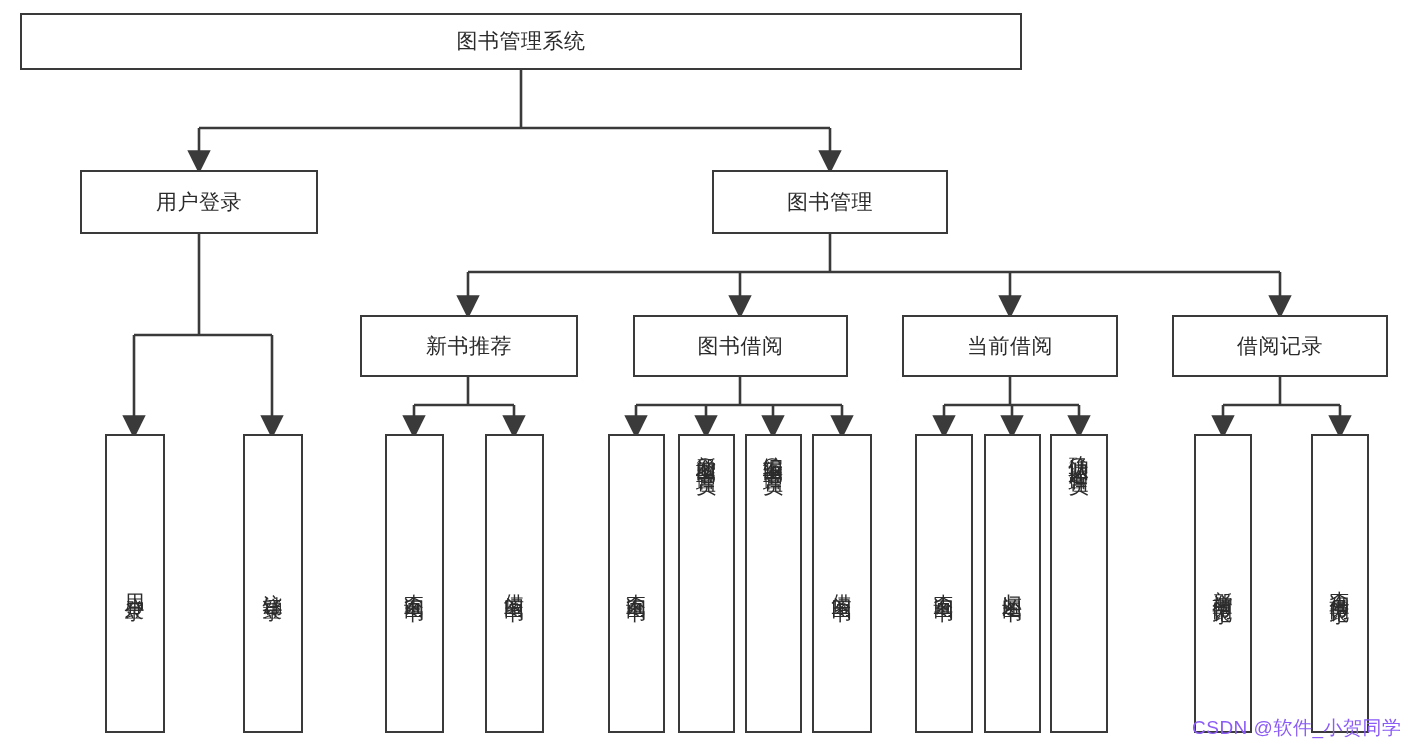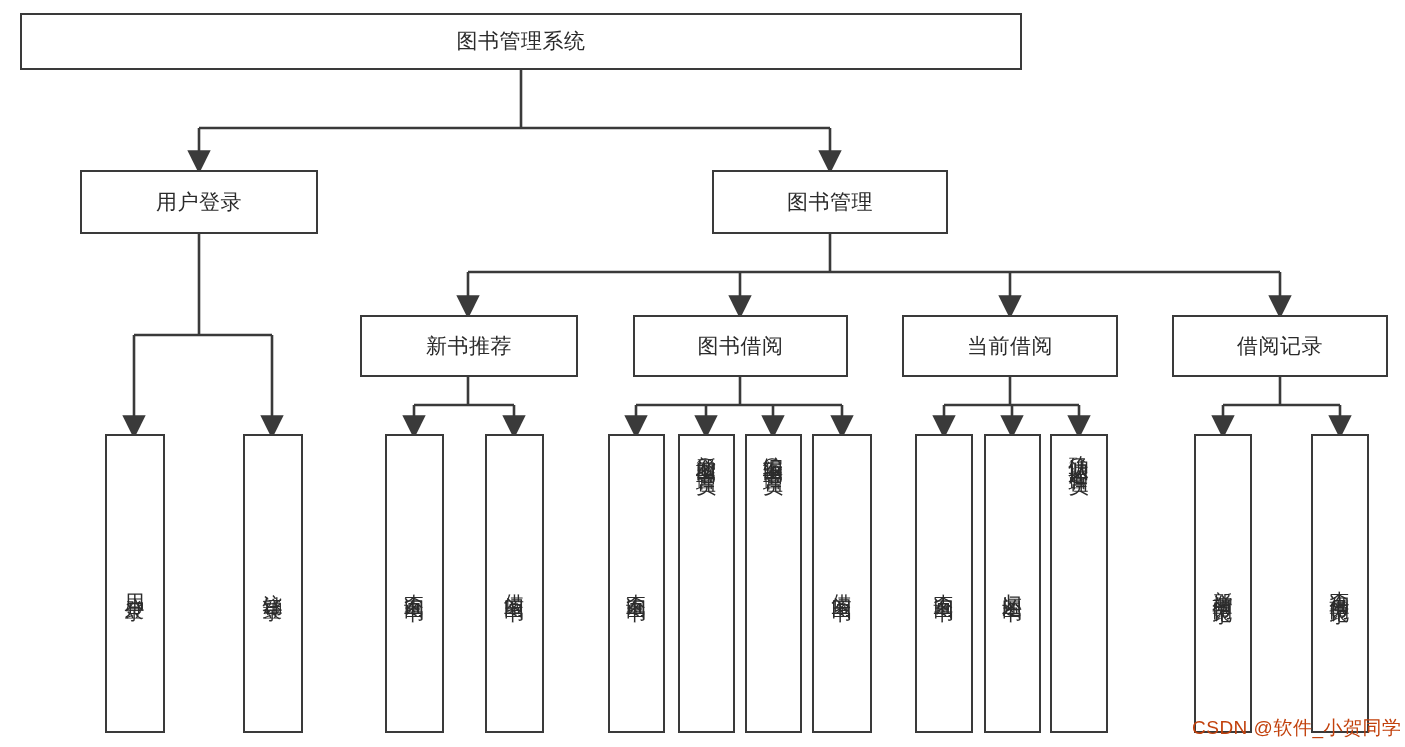--- a/index.html
+++ b/index.html
@@ -55,21 +55,21 @@
     align-items: center;
     justify-content: center;
   }
   .node.vtop {
     align-items: flex-start;
     padding-top: 4px;
   }
   .watermark {
     position: absolute;
     font-size: 19px;
-    color: #c2410c;
+    color: #8b5cf6;
     white-space: nowrap;
     z-index: 5;
     letter-spacing: 0.5px;
   }
 </style>
 </head>
 <body>
 
 <div id="canvas">
 

